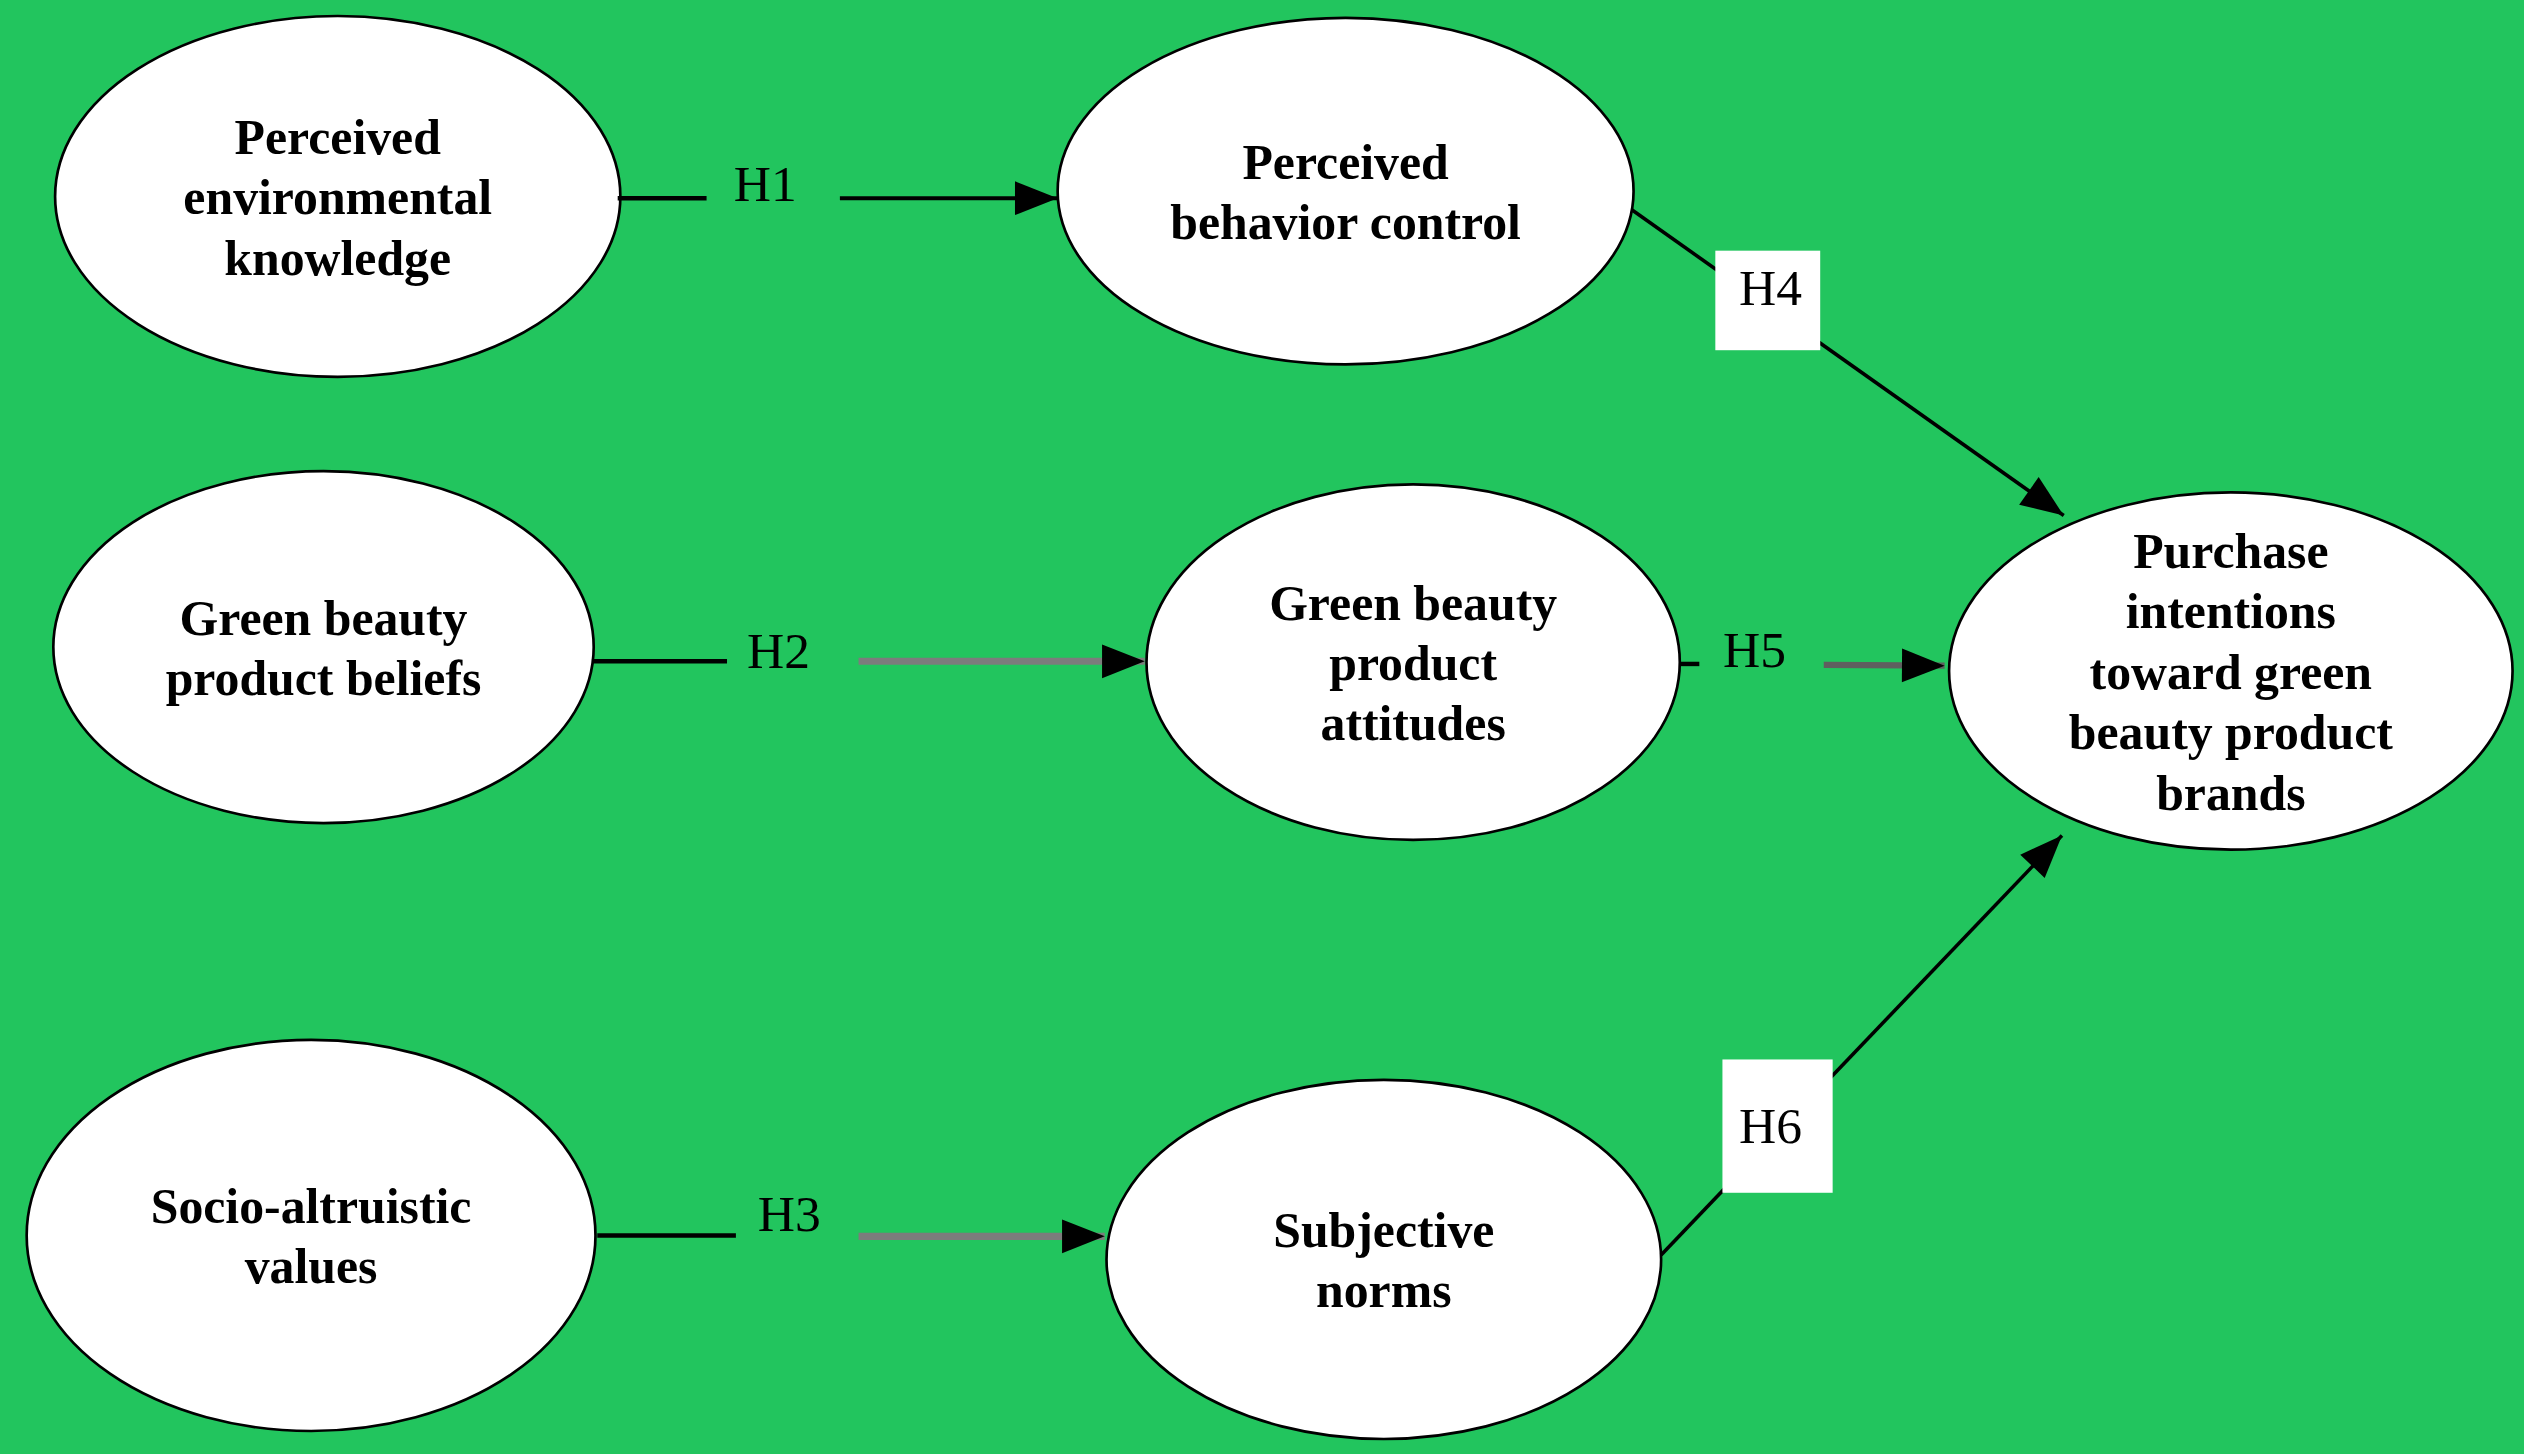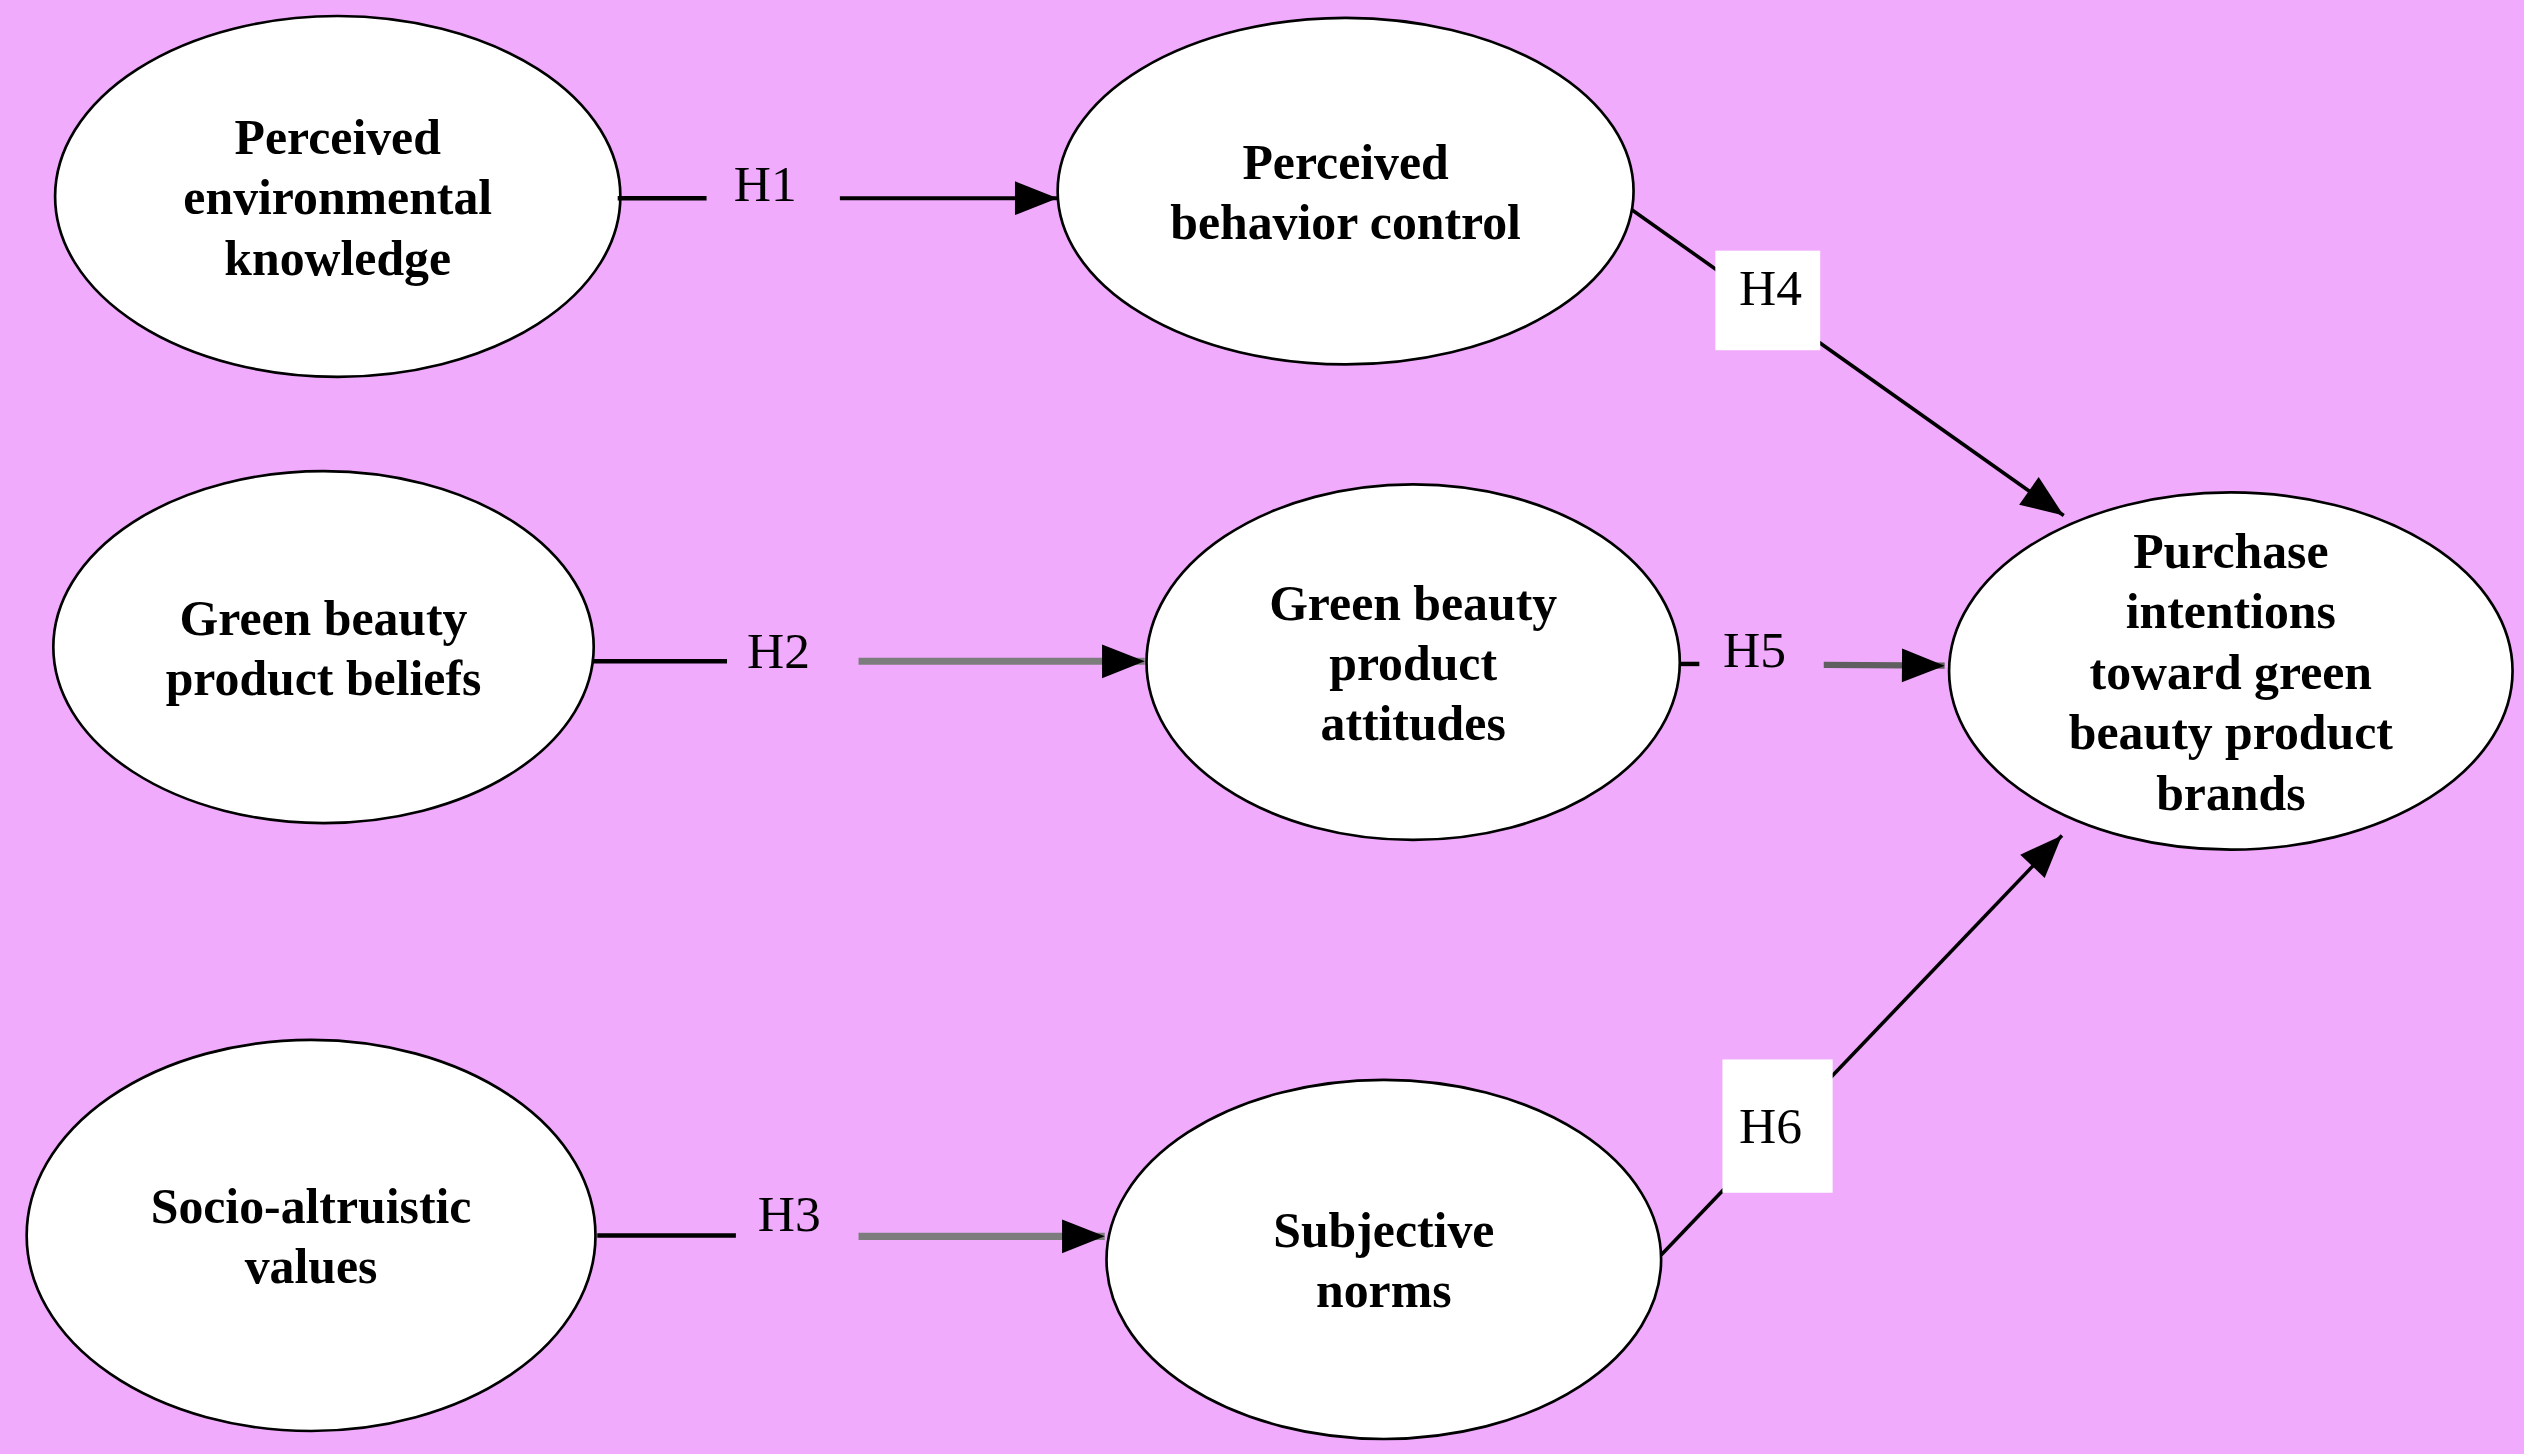--- a/index.html
+++ b/index.html
@@ -1,16 +1,16 @@
 <!DOCTYPE html>
 <html style="font-size:14.2px"><head>
 <meta charset="utf-8">
 <style>
   html, body { margin: 0; padding: 0; background: #ffffff; }
-  .canvas { width: 2525px; height: 1455px; position: relative; background: #f0abfc; }
+  .canvas { width: 2525px; height: 1455px; position: relative; background: #22c55e; }
   svg { display: block; }
   svg text { font-family: "Liberation Serif", "DejaVu Serif", serif; fill: #000000; }
   .node-label { font-size: 56px; font-weight: bold; text-anchor: middle; }
   .hyp-label  { font-size: 58px; font-weight: normal; text-anchor: middle; }
   .node-ellipse { fill: #ffffff; stroke: #000000; stroke-width: 3; }
   .leader { stroke: #000000; stroke-width: 5; }
   .shaft-thin { stroke: #000000; stroke-width: 4.5; }
   .shaft-diag { stroke: #000000; stroke-width: 4; }
   .shaft-gray { stroke: #7c7c7c; stroke-width: 8; }
   .shaft-dark { stroke: #5f5f5f; stroke-width: 7; }

